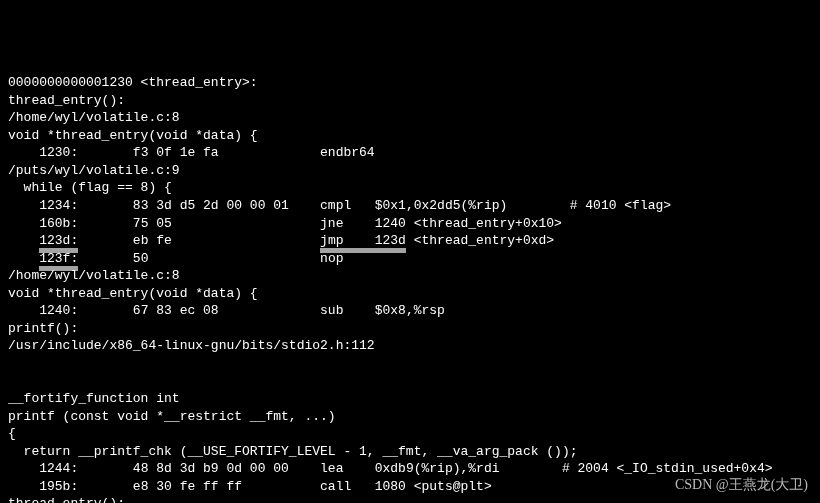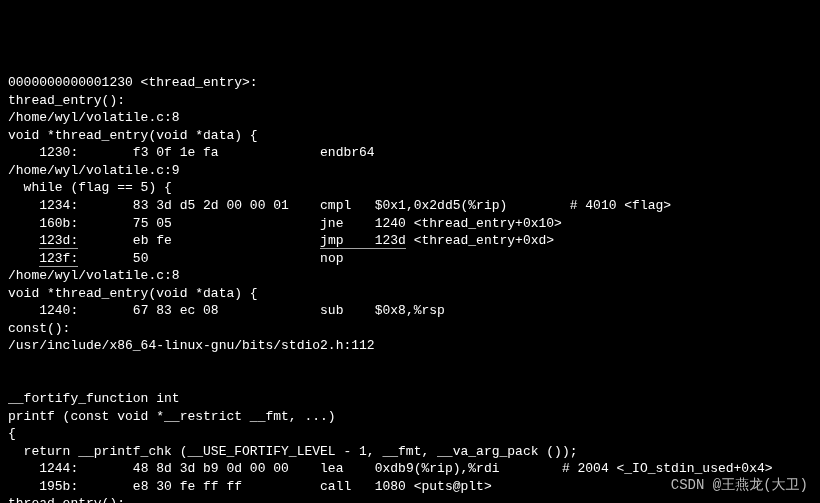--- a/index.html
+++ b/index.html
@@ -11,52 +11,52 @@
     font-size: 13px;
     line-height: 1.35;
     white-space: pre;
     width: 820px;
     height: 503px;
     box-sizing: border-box;
     overflow: hidden;
     position: relative;
   }
   .underline {
-    border-bottom: 1px solid #a3a3a3;
+    border-bottom: 5px solid #a3a3a3;
   }
   .watermark {
     position: absolute;
     bottom: 8px;
     right: 12px;
     color: #bbb;
     font-size: 14px;
-    font-family: Liberation Mono, monospace;
+    font-family: Liberation Serif, serif;
     white-space: nowrap;
   }
 </style>
 </head>
 <body>
 
 
 
 <div><span>0000000000001230 &lt;thread_entry&gt;:</span>
 <span>thread_entry():</span>
 <span>/home/wyl/volatile.c:8</span>
 <span>void *thread_entry(void *data) {</span>
 <span>    1230:</span><span>       f3 0f 1e fa             </span><span>endbr64</span>
-<span>/home/wyl/volatile.c:9</span>
-<span>  while (flag == 5) {</span>
+<span>/puts/wyl/volatile.c:9</span>
+<span>  while (flag == 8) {</span>
 <span>    1234:</span><span>       83 3d d5 2d 00 00 01    </span><span>cmpl   $0x1,0x2dd5(%rip)        # 4010 &lt;flag&gt;</span>
 <span>    160b:</span><span>       75 05                   </span><span>jne    1240 &lt;thread_entry+0x10&gt;</span>
 <span>    </span><span class="underline">123d:</span><span>       eb fe                   </span><span class="underline">jmp    </span><span class="underline">123d</span><span> &lt;thread_entry+0xd&gt;</span>
 <span>    </span><span class="underline">123f:</span><span>       50                      </span><span>nop</span>
 <span>/home/wyl/volatile.c:8</span>
 <span>void *thread_entry(void *data) {</span>
 <span>    1240:</span><span>       67 83 ec 08             </span><span>sub    $0x8,%rsp</span>
-<span>const():</span>
+<span>printf():</span>
 <span>/usr/include/x86_64-linux-gnu/bits/stdio2.h:112</span>
 <span></span>
 <span></span>
 <span>__fortify_function int</span>
 <span>printf (const void *__restrict __fmt, ...)</span>
 <span>{</span>
 <span>  return __printf_chk (__USE_FORTIFY_LEVEL - 1, __fmt, __va_arg_pack ());</span>
 <span>    1244:</span><span>       48 8d 3d b9 0d 00 00    </span><span>lea    0xdb9(%rip),%rdi        # 2004 &lt;_IO_stdin_used+0x4&gt;</span>
 <span>    195b:</span><span>       e8 30 fe ff ff          </span><span>call   1080 &lt;puts@plt&gt;</span>
 <span>thread_entry():</span>

